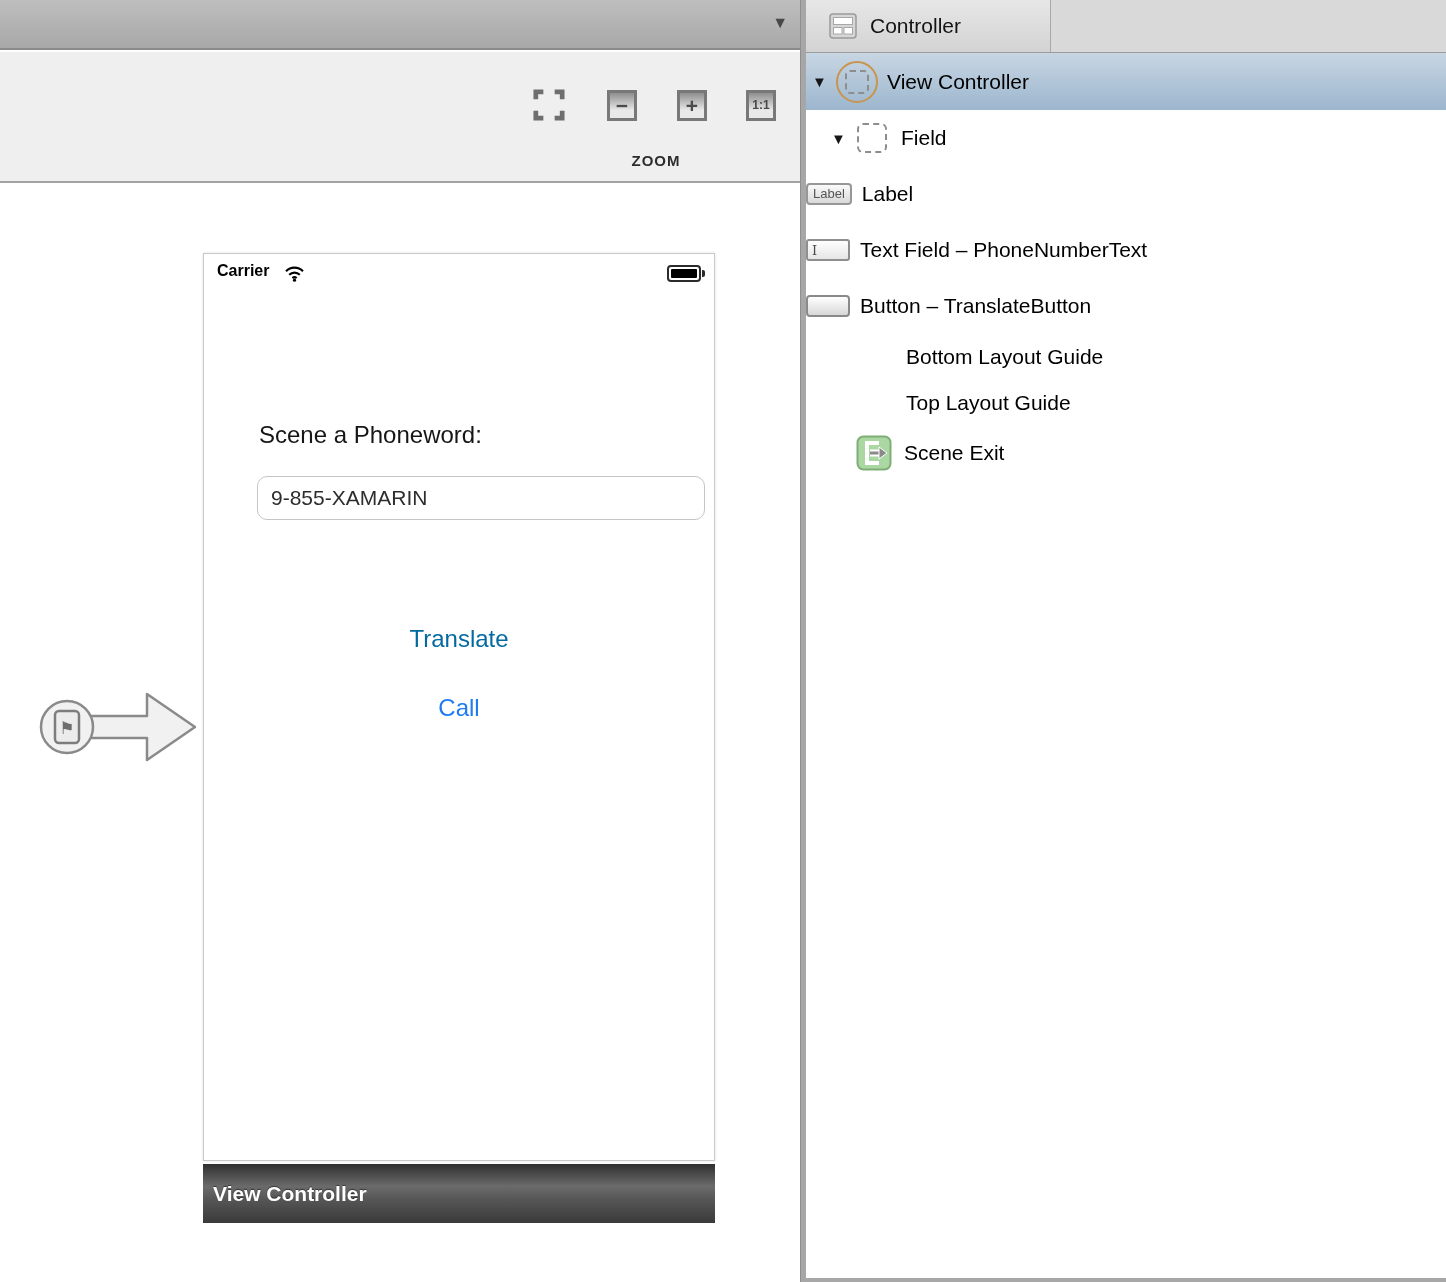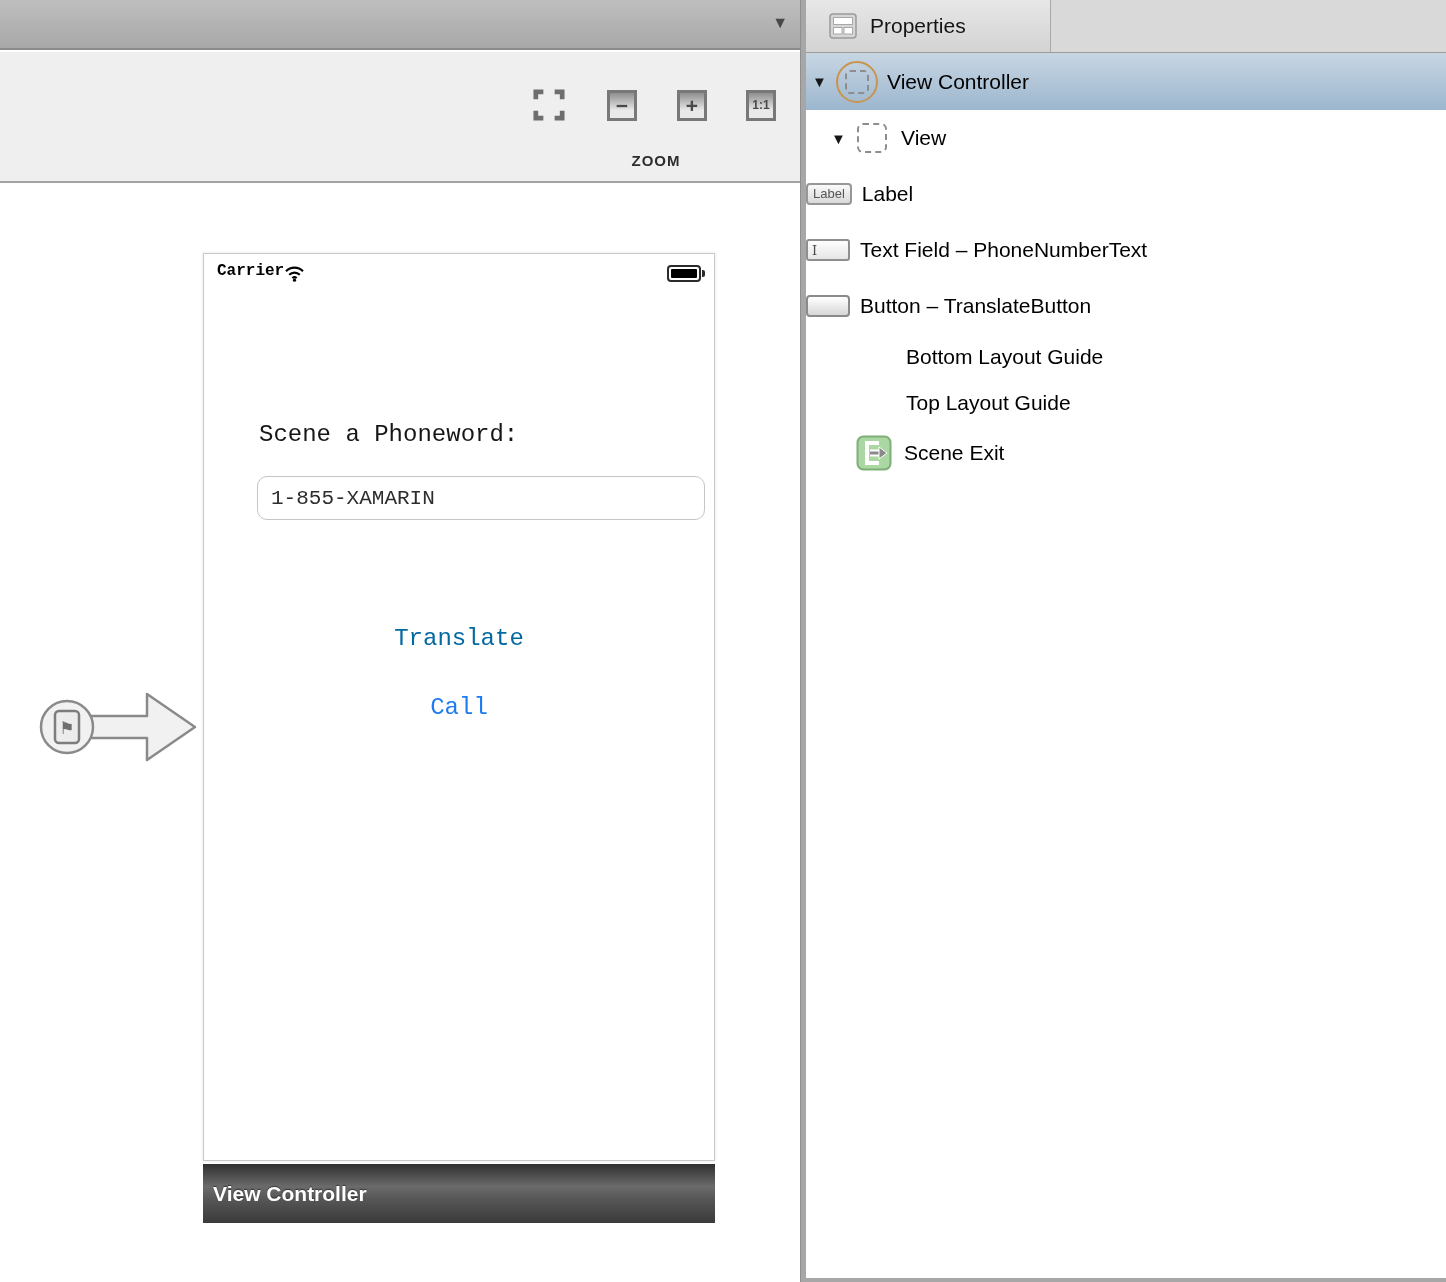--- a/index.html
+++ b/index.html
@@ -24,21 +24,21 @@
   .zoom-box.ratio { font-size:12px; letter-spacing:0; }
   #zoom-label { position:absolute; left:596px; top:100px; width:120px; text-align:center;
                 font-size:15px; letter-spacing:1px; color:#2d2d2d; font-weight:bold; }
 
   
   #segue-arrow { position:absolute; left:38px; top:669px; }
 
   
   #phone { position:absolute; left:203px; top:253px; width:512px; height:970px; }
   #phone-screen { position:relative; width:512px; height:908px; background:#fff;
-                  border:1px solid #c9c9c9; box-shadow:0 0 3px rgba(0,0,0,.12);font-family:Liberation Mono, monospace; }
+                  border:1px solid #c9c9c9; box-shadow:0 0 3px rgba(0,0,0,.12); }
   .carrier { position:absolute; left:13px; top:8px; font-size:16px; font-weight:bold; color:#000; }
   .wifi { position:absolute; left:80px; top:11px; }
   .battery { position:absolute; right:9px; top:11px; display:flex; align-items:center; }
   .batt-body { width:34px; height:17px; border:2px solid #2b2b2b; border-radius:4px; padding:2px; }
   .batt-fill { width:100%; height:100%; background:#000; border-radius:1px; }
   .batt-nub { width:3px; height:7px; background:#2b2b2b; border-radius:0 2px 2px 0; margin-left:1px; }
   .prompt-label { position:absolute; left:55px; top:167px; font-size:24px; color:#161616; }
   .phone-field { position:absolute; left:53px; top:222px; width:448px; height:44px;
                  border:1px solid #c5c5c5; border-radius:10px; background:#fff;
                  font-size:21px; color:#2d2d2d; display:flex; align-items:center; padding-left:13px; }
@@ -149,58 +149,58 @@
           <circle cx="10.5" cy="15.2" r="1.6" fill="#000"></circle>
         </svg>
         <div class="battery">
           <div class="batt-body">
               <div class="batt-fill"></div>
             </div>
           <div class="batt-nub"></div>
         </div>
 
         <div class="prompt-label">Scene a Phoneword:</div>
-        <div class="phone-field">1-855-XAMARIN</div>
+        <div class="phone-field">9-855-XAMARIN</div>
         <div class="blue-btn" id="translate-btn" style="color: #0369a1;">Translate</div>
         <div class="blue-btn" id="call-btn" style="color: rgb(30, 123, 242);">Call</div>
       </div>
       <div id="vc-bar">
         <span>View Controller</span>
       </div>
     </div>
   </div>
 
   <div id="divider"></div>
 
   <div id="right-pane">
     <div id="tab-bar">
       <div class="tab tab-properties">
         <svg width="30" height="30" viewBox="0 0 30 30">
           <rect x="2" y="3" width="26" height="24" rx="3" fill="#d6d6d6" stroke="#9b9b9b" stroke-width="1.5"></rect>
           <rect x="5.5" y="6.5" width="19" height="7" fill="#fff" stroke="#a8a8a8"></rect>
           <rect x="5.5" y="16.5" width="8.5" height="6.5" fill="#fff" stroke="#a8a8a8"></rect>
           <rect x="16" y="16.5" width="8.5" height="6.5" fill="#fff" stroke="#a8a8a8"></rect>
         </svg>
-        <span class="tab-label">Properties</span>
+        <span class="tab-label">Controller</span>
       </div>
       <div class="tab-stub"></div>
     </div>
 
     <div id="tree">
         <div class="row lvl0 sel" style="background: linear-gradient(rgb(200, 214, 227), rgb(156, 182, 206));">
           <span class="tri">▼</span>
           <span class="ic vc-ring">
             <span class="dash-sq"></span>
           </span>
           <span class="row-label">View Controller</span>
         </div>
         <div class="row lvl1">
           <span class="tri">▼</span>
           <span class="ic view-sq"></span>
-          <span class="row-label">View</span>
+          <span class="row-label">Field</span>
         </div>
         <div class="row lvl2">
           <span class="ic label-badge">Label</span>
           <span class="row-label">Label</span>
         </div>
         <div class="row lvl2">
           <span class="ic tf-ic">I</span>
           <span class="row-label">Text Field – PhoneNumberText</span>
         </div>
         <div class="row lvl2">

